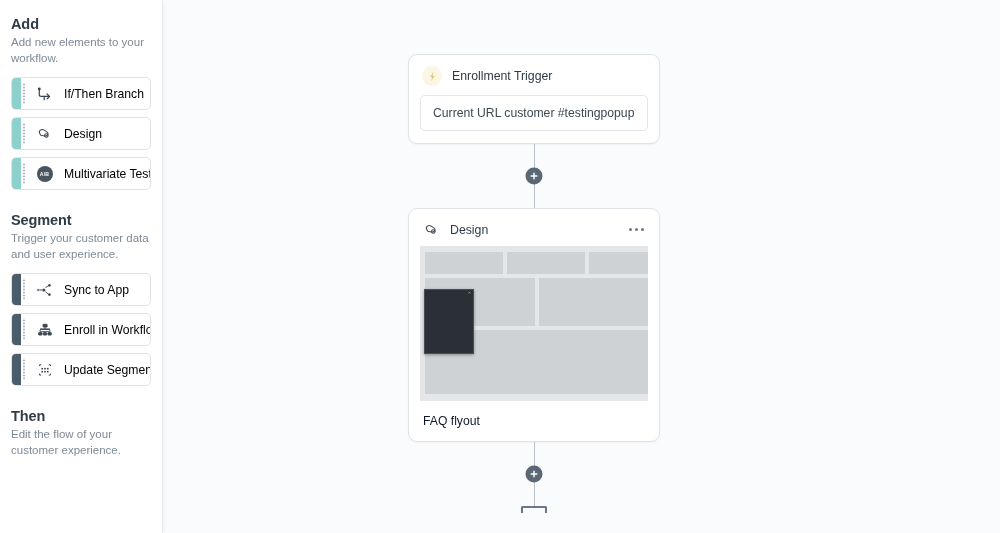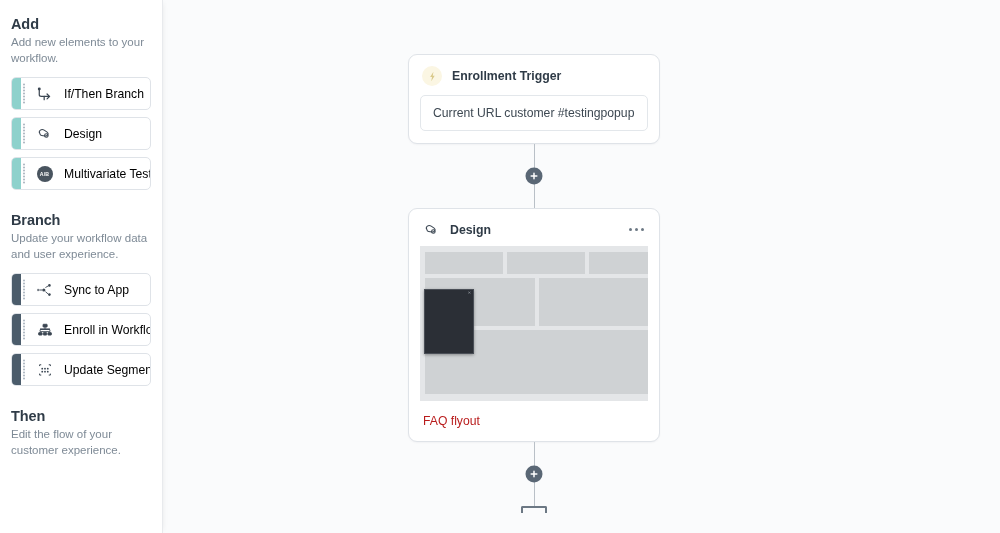--- a/index.html
+++ b/index.html
@@ -134,21 +134,21 @@
   }
   .bolt-badge {
     width: 20px; height: 20px;
     border-radius: 50%;
     background: #fbf6e3;
     display: flex; align-items: center; justify-content: center;
     flex: 0 0 20px;
   }
   .node-title {
     font-size: 12.3px;
-    font-weight: bold;
+    font-weight: normal;
     color: #2f3b47;
     margin-left: 10px;
   }
   .trigger-body { padding: 0 11px 12px 11px; }
   .trigger-pill {
     border: 1px solid #e3e7eb;
     border-radius: 5px;
     background: #fff;
     font-size: 12.2px;
     color: #3d4852;
@@ -244,21 +244,21 @@
     transform: translateY(-50%);
     background: rgba(255,255,255,0.75);
   }
   .popup .pclose {
     position: absolute; right: 2px; top: 1px;
     font-size: 4px; color: #9aa0a8; line-height: 4px;
   }
 
   .thumb-caption {
     font-size: 12.2px;
-    color: #b91c1c;
+    color: #0f172a;
     padding: 13px 13px 13px 14px;
   }
 </style>
 </head>
 <body>
 
 <div class="app">
 
   <aside class="sidebar">
 
@@ -320,22 +320,22 @@
             <i></i>
           </span>
         <span class="bicon">
           <span class="ab-circle">A/B</span>
         </span>
         <span class="blabel">Multivariate Test</span>
       </div>
     </div>
 
     <div class="side-section">
-      <div class="section-title">Branch</div>
-      <div class="section-desc">Update your workflow data and user experience.</div>
+      <div class="section-title">Segment</div>
+      <div class="section-desc">Trigger your customer data and user experience.</div>
 
       <div class="block">
         <span class="accent navy"></span>
         <span class="dots">
             <i></i>
             <i></i>
             <i></i>
             <i></i>
             <i></i>
             <i></i>

